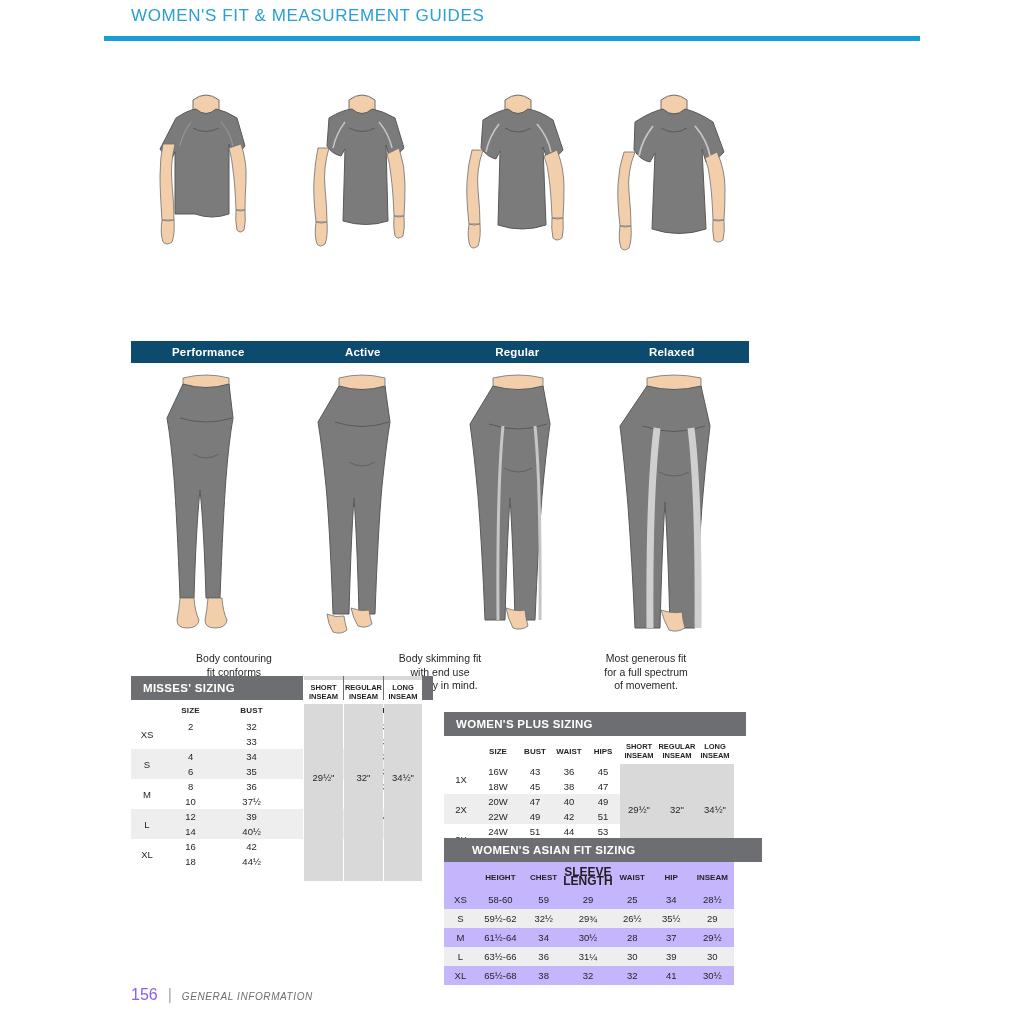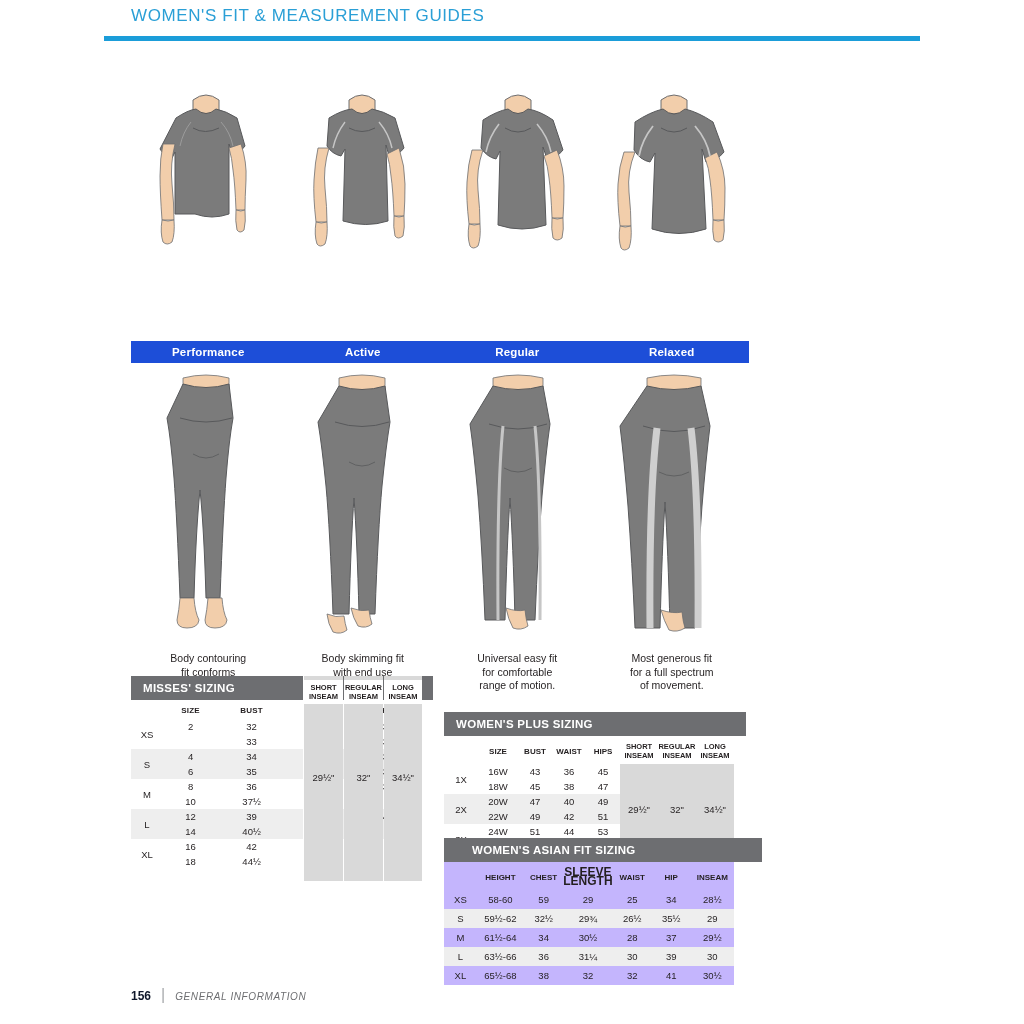--- a/index.html
+++ b/index.html
@@ -28,21 +28,21 @@
   .figures{position:absolute;left:0;top:60px;width:1024px;height:600px;}
 
   .tops-row{position:absolute;left:131px;top:18px;width:618px;height:200px;}
   .top-fig{position:absolute;top:0;width:150px;height:200px;}
 
   
   .fig-svg{display:block;}
 
   .label-bar{
     position:absolute;left:131px;top:281px;width:618px;height:22px;
-    background:#1d4ed8;
+    background:#0c4a6e;
     display:flex;
   }
   .label-bar div{
     flex:1;text-align:center;color:#ffffff;font-size:11.5px;font-weight:bold;
     line-height:22px;letter-spacing:0.2px;
   }
 
   .bottoms-row{position:absolute;left:131px;top:310px;width:618px;height:270px;}
 
   .captions{position:absolute;left:131px;top:592px;width:618px;display:flex;}
@@ -83,21 +83,21 @@
   .asian-wrap{position:absolute;left:444px;top:838px;width:290px;}
   .asian-table{width:290px;background:#c4b5fd;}
   .asian-table th{font-size:8px;font-weight:bold;padding:6px 0 4px 0;line-height:9px;}
   .asian-table td{padding:4px 0;}
 
   
   .footer{
     position:absolute;left:131px;bottom:20px;width:700px;
     border-top:0;display:flex;align-items:baseline;gap:10px;
   }
-  .footer .pg{font-weight:bold;font-size:12px;color:#0f172a;}
+  .footer .pg{font-weight:normal;font-size:16px;color:#8b5cf6;}
   .footer .sep{color:#a7a9ac;}
   .footer .txt{font-size:10px;color:#6d6e71;letter-spacing:0.6px;font-style:italic;}
 </style>
 </head>
 <body>
 
 <div class="page">
 
   <div class="header-title">WOMEN'S FIT &amp; MEASUREMENT GUIDES</div>
   <div class="header-rule"></div>
@@ -222,25 +222,20 @@
     <div class="captions">
       <div>
         <span>Body contouring</span><br>
         <span>fit conforms</span><br>
         <span>to movement.</span>
       </div>
       <div>
         <span>Body skimming fit</span><br>
         <span>with end use</span><br>
         <span>mobility in mind.</span>
-      </div>
-      <div>
-        <span>Universal easy fit</span><br>
-        <span>for comfortable</span><br>
-        <span>range of motion.</span>
       </div>
       <div>
         <span>Most generous fit</span><br>
         <span>for a full spectrum</span><br>
         <span>of movement.</span>
       </div>
     </div>
   </div>
 
   <div class="misses-wrap">

